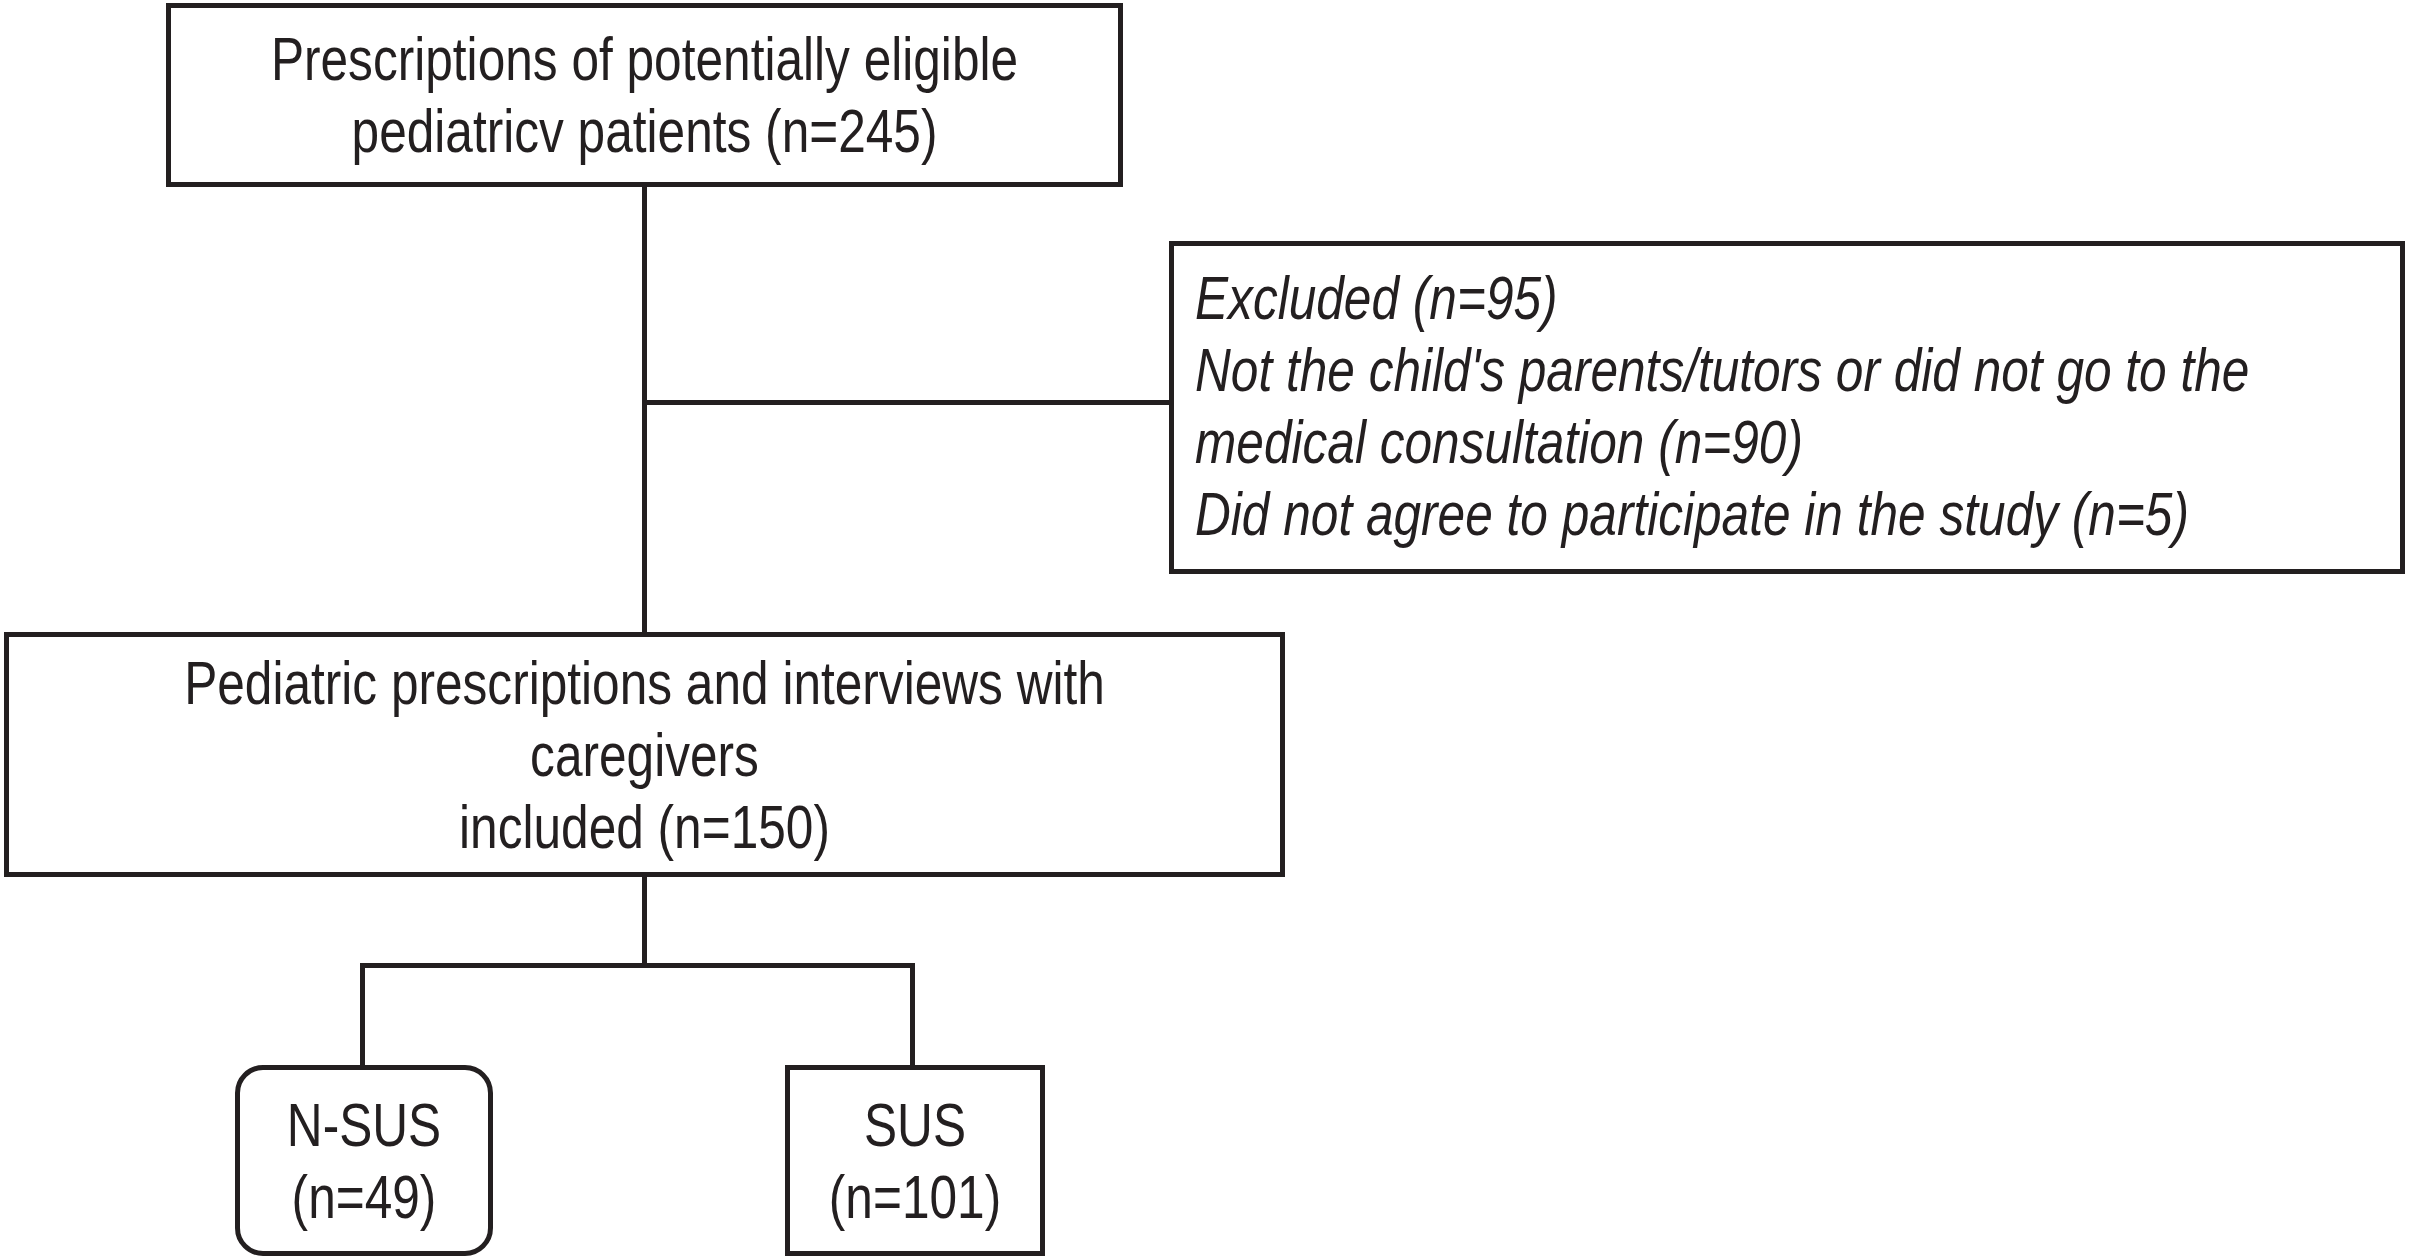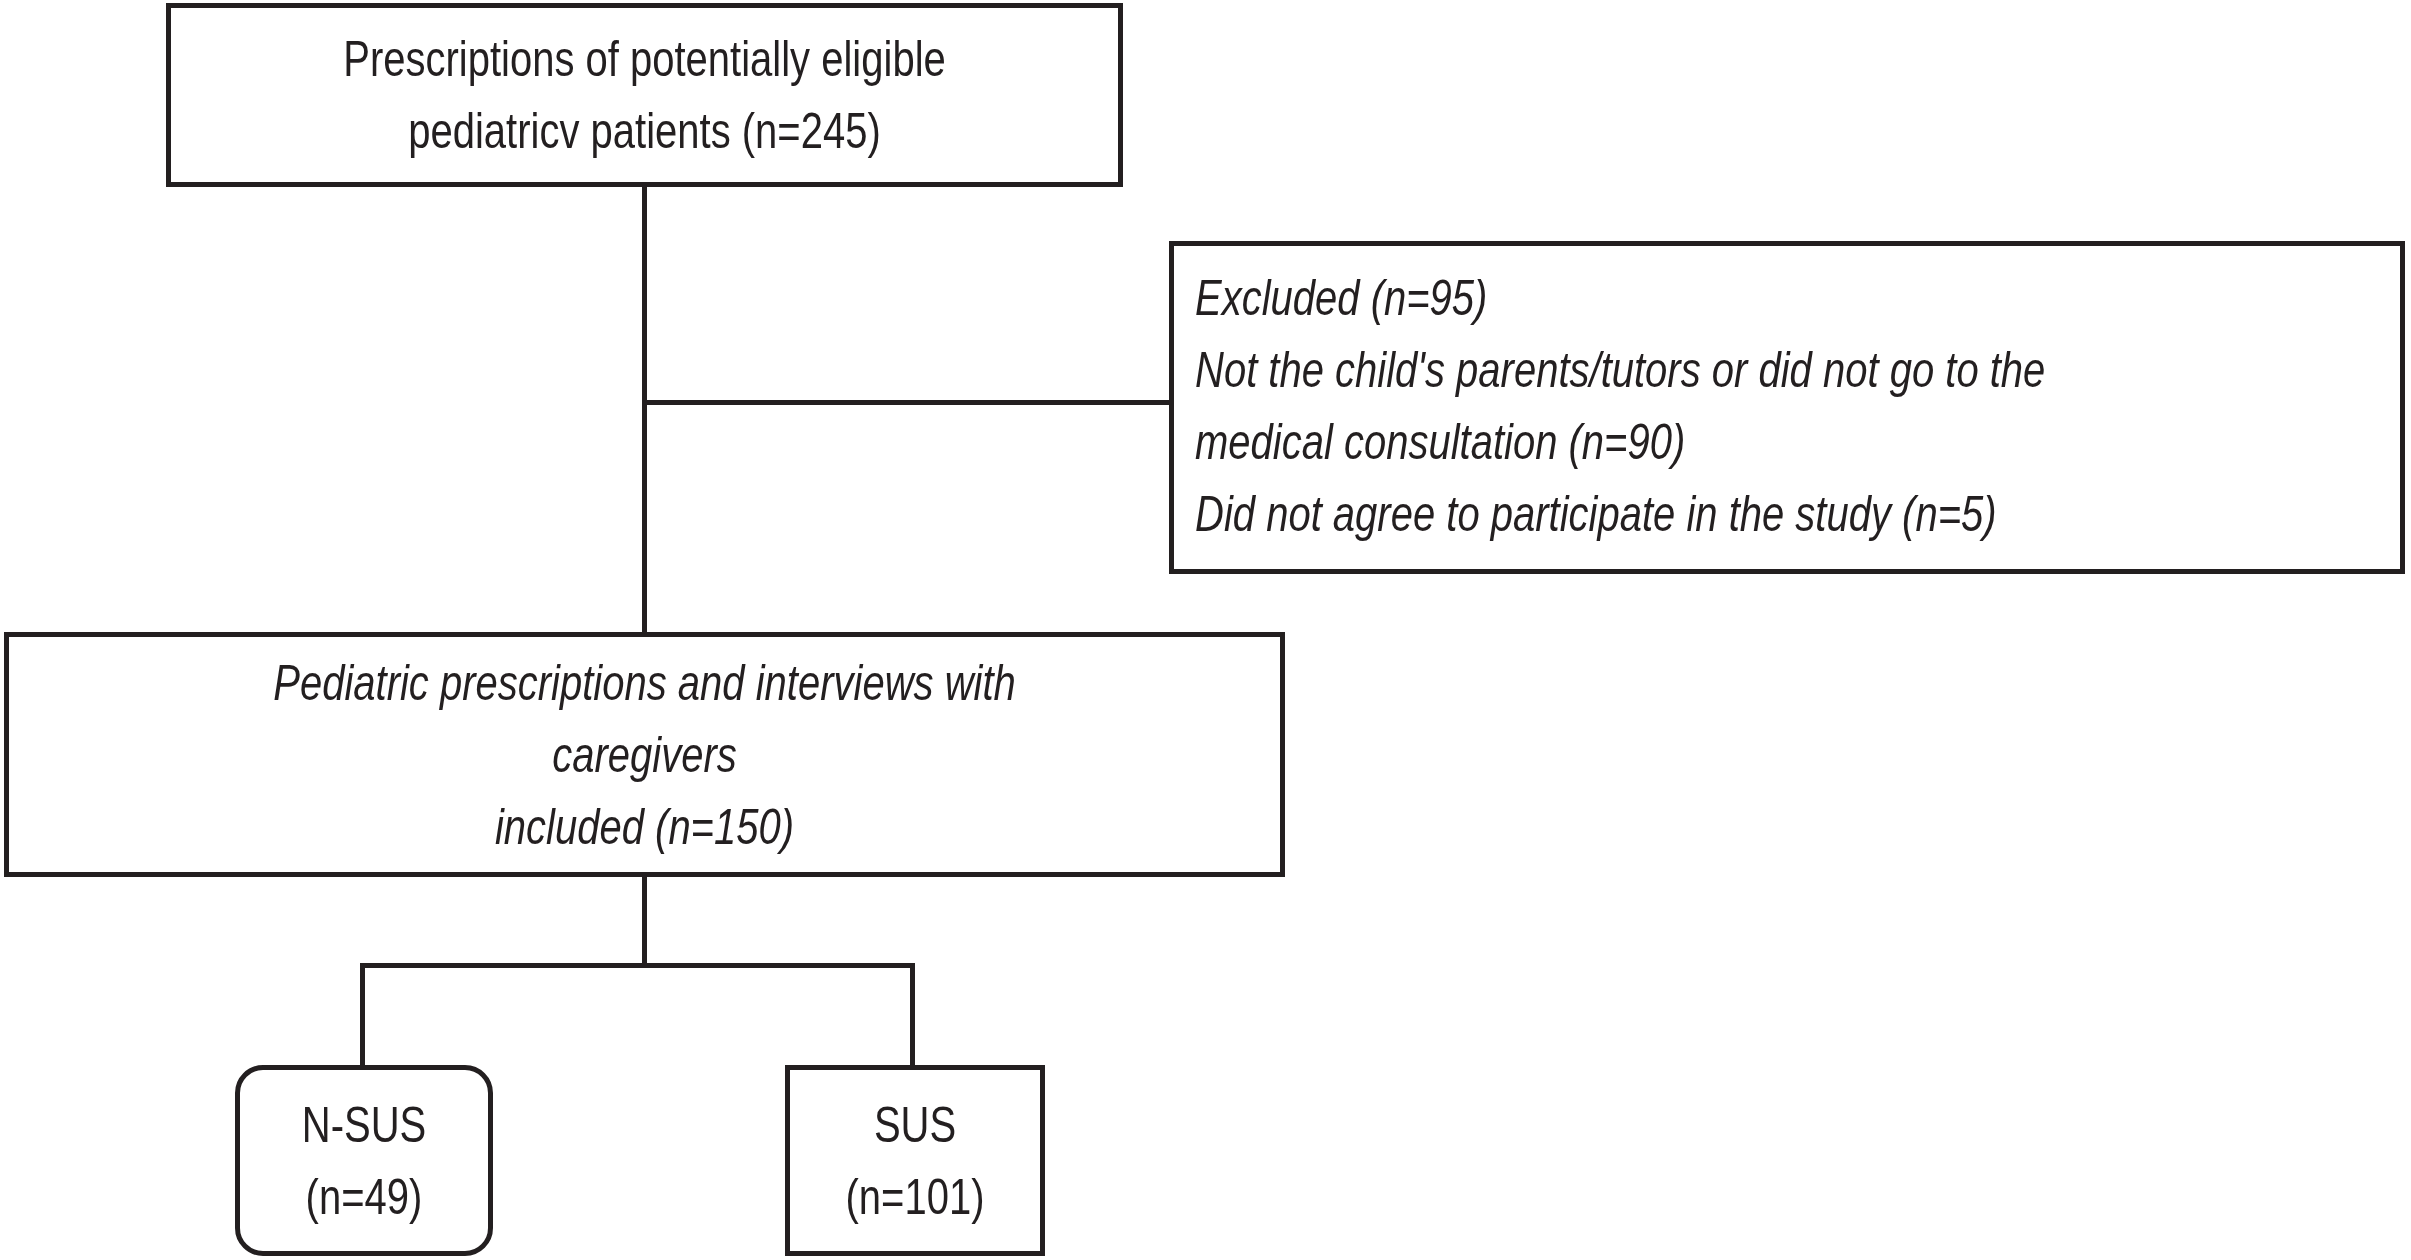--- a/index.html
+++ b/index.html
@@ -20,21 +20,21 @@
     position: absolute;
     background: #231f20;
   }
   .line.v { width: 5px; }
   .line.h { height: 5px; }
   .box {
     position: absolute;
     background: #ffffff;
     border: 5px solid #231f20;
     box-sizing: border-box;
-    font-size: 50px;
+    font-size: 62px;
     line-height: 72px;
   }
   .box.center {
     display: flex;
     flex-direction: column;
     justify-content: center;
     text-align: center;
   }
   .tline {
     white-space: nowrap;
@@ -62,21 +62,21 @@
     <div class="tline">pediatricv patients (n=245)</div>
   </div>
 
   <div class="box left-align italic" style="left:1169px; top:241px; width:1236px; height:333px;">
     <div class="tline">Excluded (n=95)</div>
     <div class="tline">Not the child's parents/tutors or did not go to the</div>
     <div class="tline">medical consultation (n=90)</div>
     <div class="tline">Did not agree to participate in the study (n=5)</div>
   </div>
 
-  <div class="box center" style="left:4px; top:632px; width:1281px; height:245px;font-style:italic;">
+  <div class="box center" style="left:4px; top:632px; width:1281px; height:245px;">
     <div class="tline">Pediatric prescriptions and interviews with</div>
     <div class="tline">caregivers</div>
     <div class="tline">included (n=150)</div>
   </div>
 
   <div class="box center" style="left:235px; top:1065px; width:258px; height:191px;border-radius:28px;">
     <div class="tline">N-SUS</div>
     <div class="tline">(n=49)</div>
   </div>
 

